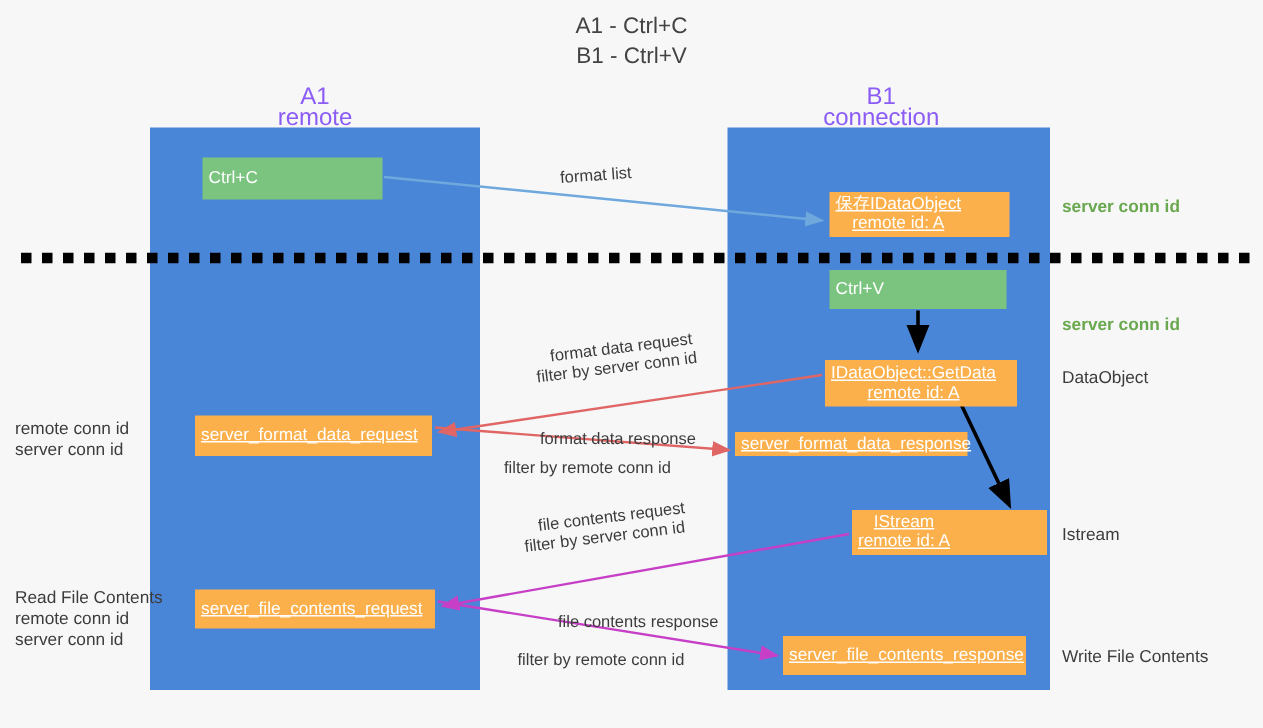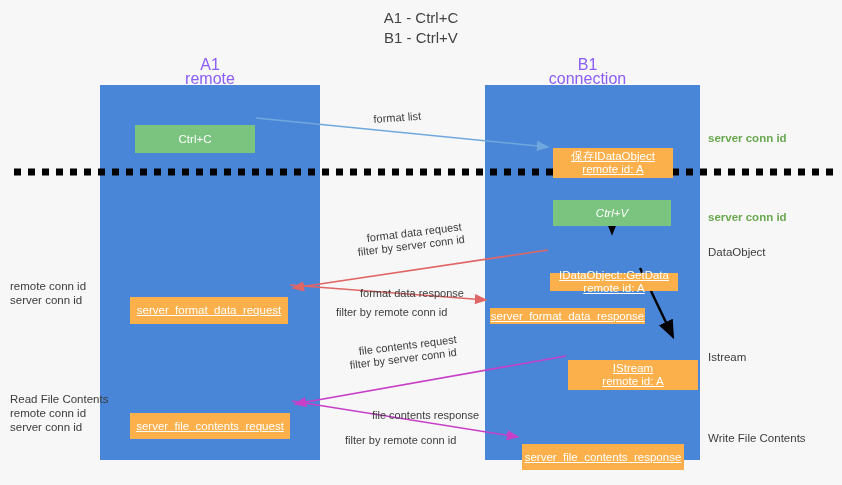--- a/index.html
+++ b/index.html
@@ -27,34 +27,33 @@
   .lane-head{
     position:absolute;text-align:center;font-size:16px;color:#8b5cf6;
     line-height:14px;width:220px;
   }
   #head-a1{left:100px;top:58px;}
   #head-b1{left:480px;top:58px;width:215px;text-align:center;}
 
   
   .box{
     position:absolute;
-    display:flex;align-items:center;justify-content:center;
+    display:flex;align-items:center;justify-content:flex-start;
     text-align:center;
     color:#ffffff;font-size:11.5px;line-height:13px;
     box-sizing:border-box;
     padding:2px 4px;
-    margin-top:20px;
   }
   .box.green{background:#7ac47f;}
   .box.orange{background:#fbb04c;text-decoration:underline;}
 
   #box-ctrlc{left:135px;top:105px;width:120px;height:28px;}
   #box-save-dataobject{left:553px;top:128px;width:120px;height:30px;}
-  #box-ctrlv{left:553px;top:180px;width:118px;height:26px;font-style:italic;}
-  #box-getdata{left:550px;top:253px;width:128px;height:18px;}
+  #box-ctrlv{left:553px;top:180px;width:118px;height:26px;}
+  #box-getdata{left:550px;top:240px;width:128px;height:31px;}
   #box-format-req{left:130px;top:277px;width:158px;height:27px;}
   #box-format-resp{left:490px;top:288px;width:155px;height:16px;}
   #box-istream{left:568px;top:340px;width:130px;height:30px;}
   #box-file-req{left:130px;top:393px;width:160px;height:26px;}
   #box-file-resp{left:522px;top:424px;width:162px;height:26px;}
 
   
   .lbl{position:absolute;font-size:11.5px;color:#3c3c3c;line-height:14px;white-space:nowrap;}
   .lbl.green{color:#6aa84f;font-weight:bold;}
 

